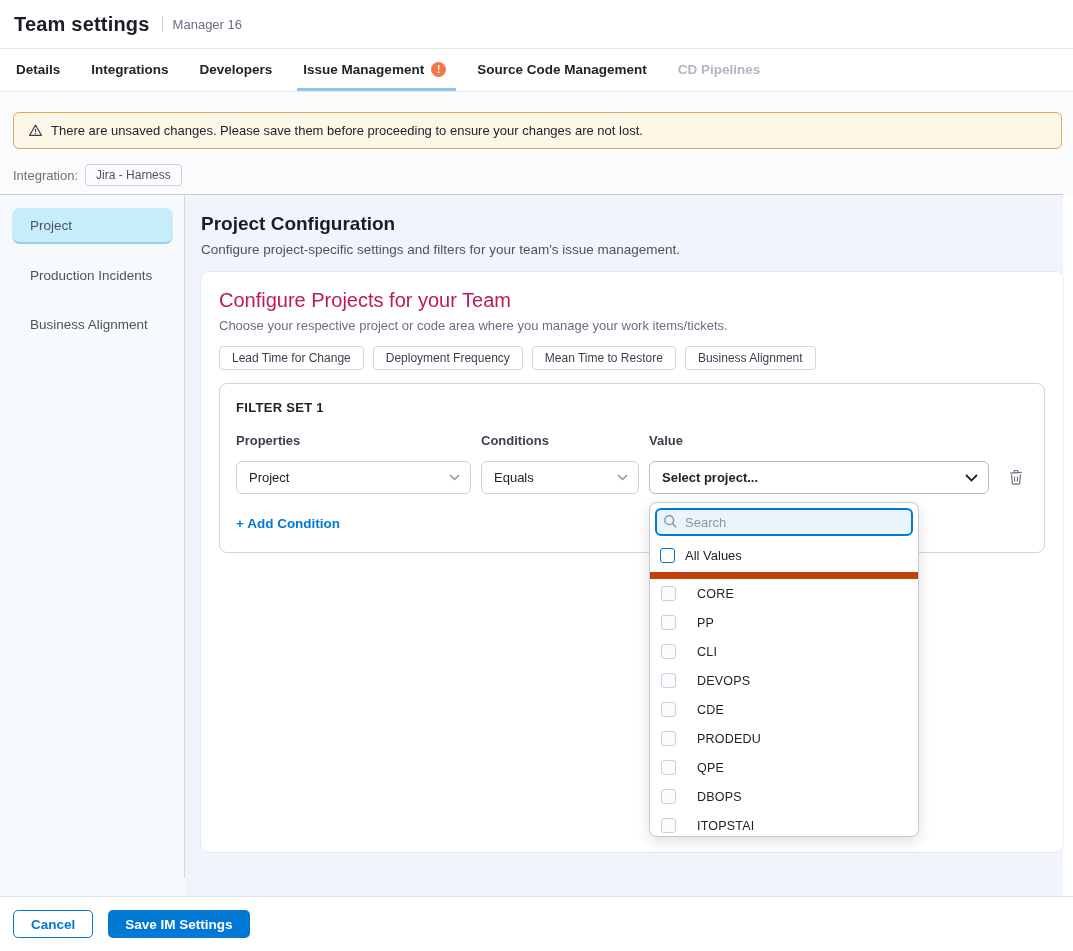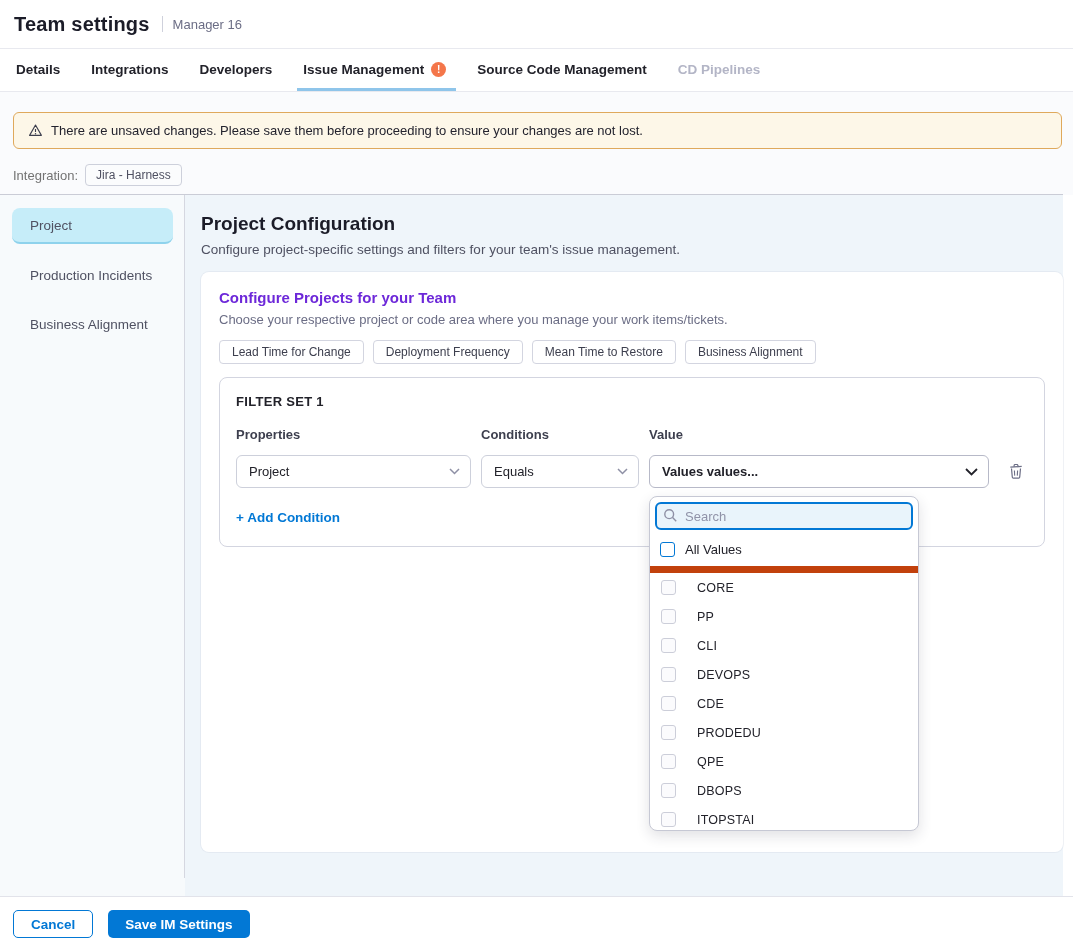--- a/index.html
+++ b/index.html
@@ -41,21 +41,21 @@
     font-size:13.5px; color:#4f5162; border-radius:8px; cursor:pointer; }
   .side-item.active { background:#c6edf9; border-bottom:2px solid #8ed2ec; }
   .side-item:not(.active) { margin-top:13px; }
 
   .main { flex:1; padding:18px 0 0 16px; }
   .main-title { font-size:19px; font-weight:700; color:#1b1c28; }
   .main-sub { margin-top:7px; font-size:13.5px; color:#4f5162; }
 
   
   .card { margin-top:15px; width:862px; height:580px; background:#fff; border-radius:8px; padding:17px 18px; box-shadow:0 0 0 1px rgba(210,214,225,.35); }
-  .card-title { font-size:15px; font-weight:700; color:#6d28d9; }
+  .card-title { font-size:20px; font-weight:400; color:#be185d; }
   .card-sub { margin-top:6px; font-size:13px; color:#6b6d85; }
   .chips { display:flex; gap:9px; margin-top:13px; }
   .chip { font-size:12px; color:#3d3f4e; border:1px solid #d3d5e0; border-radius:4px; padding:4px 12px; background:#fff; }
 
   .filter-box { margin-top:13px; border:1px solid #d3d5e0; border-radius:8px; padding:16px; height:170px; }
   .fs-title { font-size:13px; font-weight:700; color:#22222a; letter-spacing:.3px; }
   .fs-grid { display:grid; grid-template-columns:235px 158px 340px 34px; column-gap:10px; margin-top:18px; }
   .col-hdr { font-size:13px; font-weight:700; color:#3d3f4e; }
   .fs-row { display:grid; grid-template-columns:235px 158px 340px 34px; column-gap:10px; margin-top:13px; align-items:center; }
   .select { position:relative; height:33px; background:#fff; border:1px solid #cdd0db; border-radius:6px;
@@ -179,21 +179,21 @@
               </svg>
             </div>
             <div class="select">
               <span>Equals</span>
               <svg class="chev" width="11" height="7" viewBox="0 0 11 7">
                 <polyline points="1,1 5.5,5.5 10,1" fill="none" stroke="#8e90a5" stroke-width="1.5"></polyline>
               </svg>
             </div>
             <div class="value-cell">
               <div class="select value-sel">
-                <span>Values values...</span>
+                <span>Select project...</span>
                 <svg class="chev" width="13" height="8" viewBox="0 0 13 8">
                   <polyline points="1,1 6.5,6.5 12,1" fill="none" stroke="#22222a" stroke-width="1.8"></polyline>
                 </svg>
               </div>
 
               <div class="dropdown">
                 <div class="search-wrap">
                   <svg class="search-ic" width="15" height="15" viewBox="0 0 15 15">
                     <circle cx="6.2" cy="6.2" r="4.4" fill="none" stroke="#8e90a5" stroke-width="1.4"></circle>
                     <line x1="9.6" y1="9.6" x2="13.2" y2="13.2" stroke="#8e90a5" stroke-width="1.4"></line>

